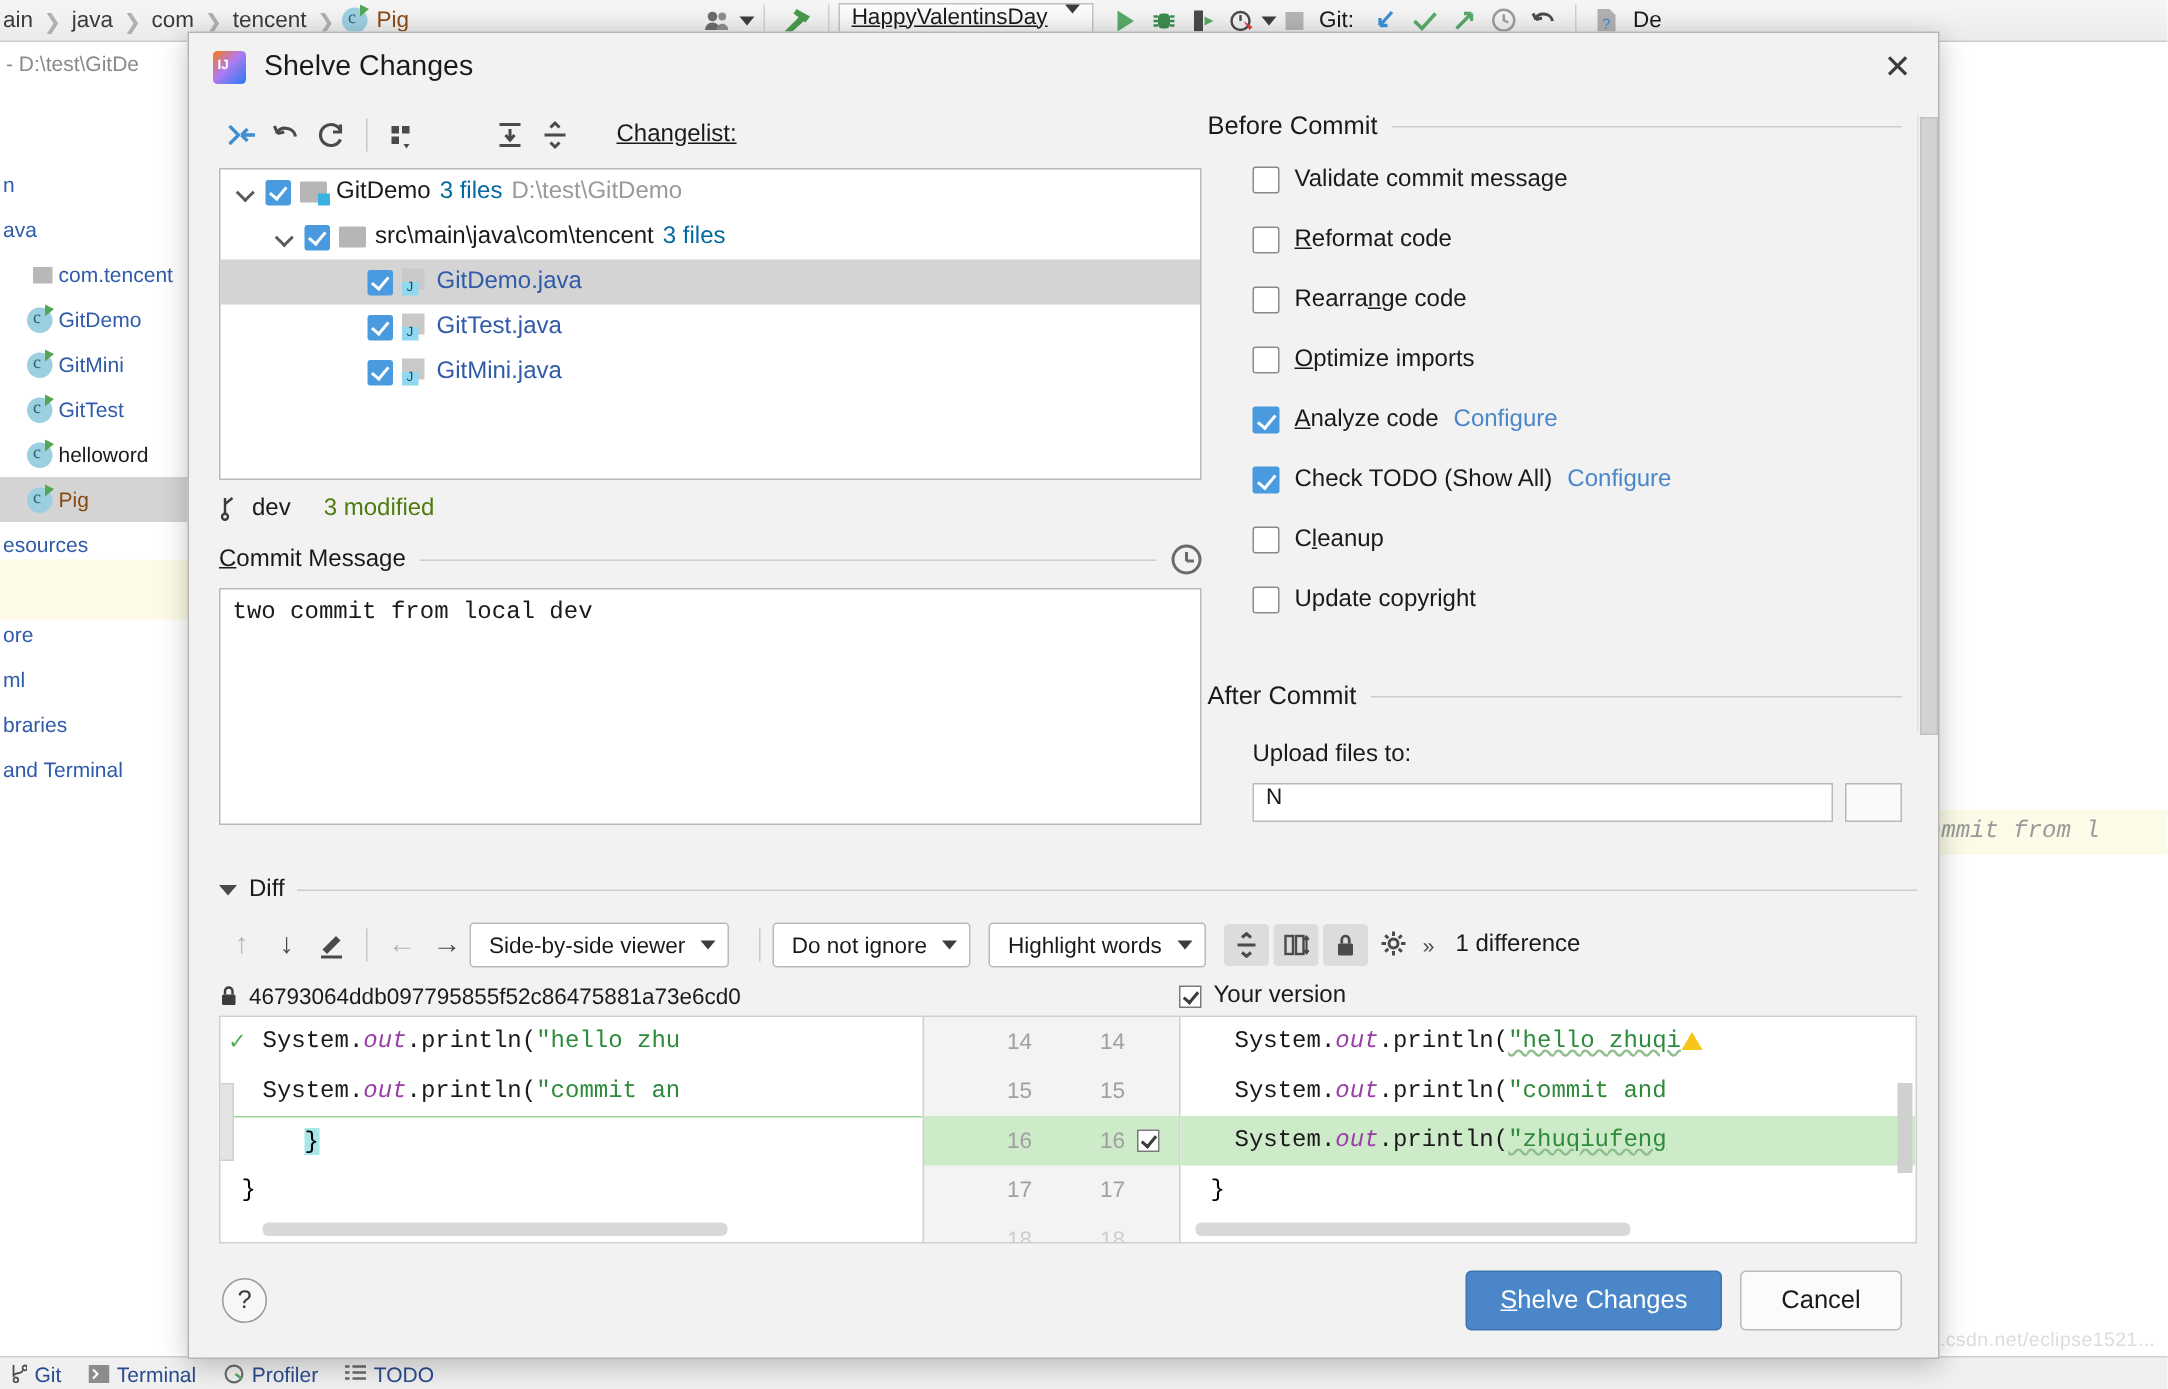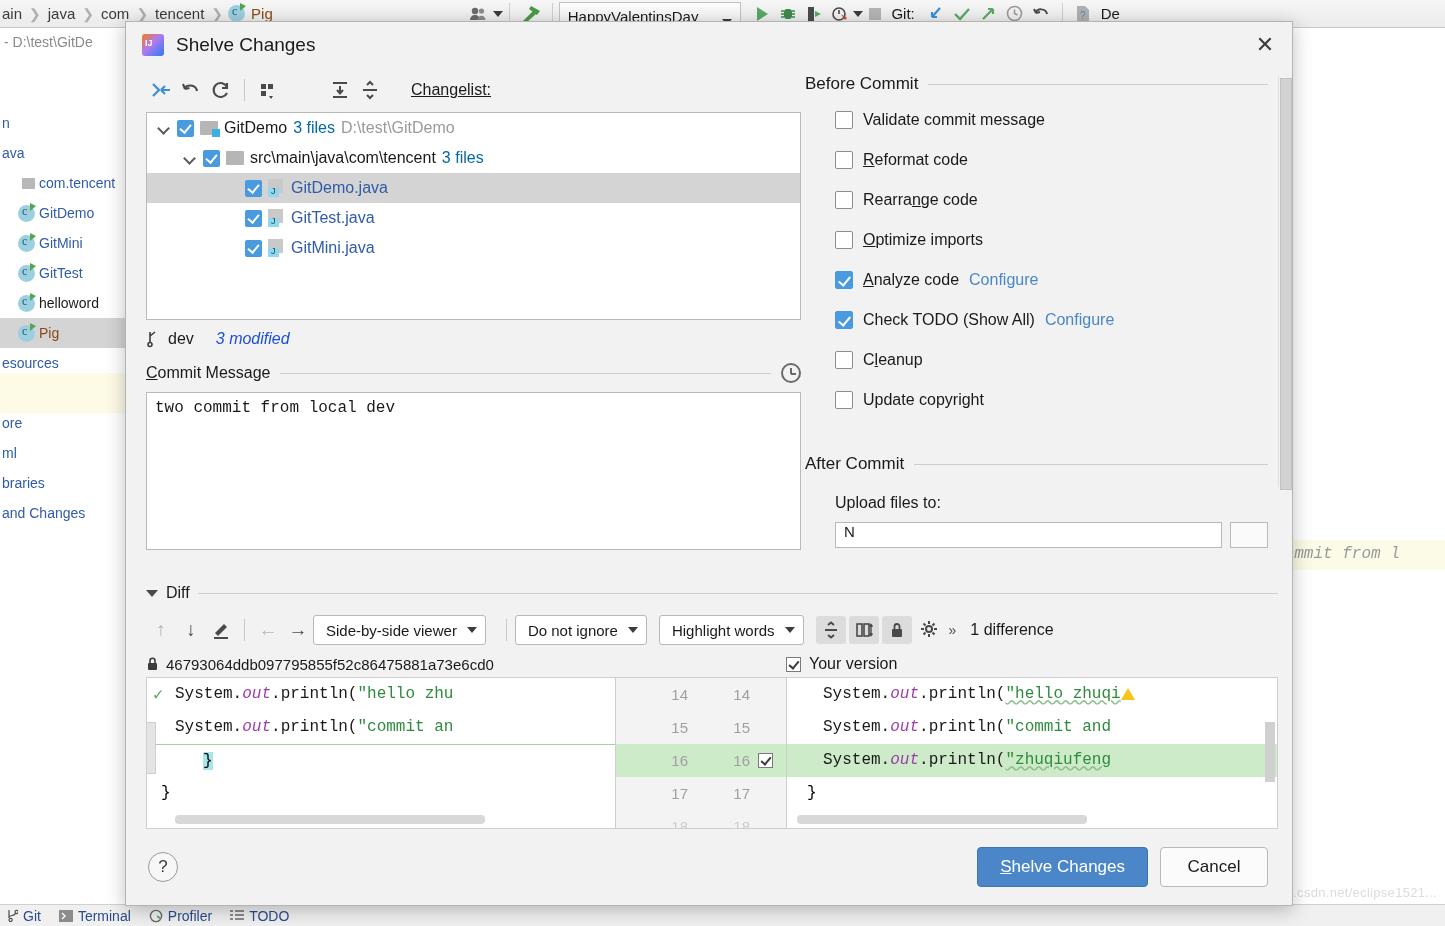--- a/index.html
+++ b/index.html
@@ -26,22 +26,22 @@
     white-space: nowrap;
   }
   .crumb { color: #3a3a3a; padding: 0 2px; }
   .crumb-sep { color: #b0b0b0; padding: 0 5px; font-size: 14px; }
   .crumb-pig { color: #8a4a16; }
   .tb-sep { width: 1px; height: 22px; background: #cfcfcf; margin: 0 6px; }
   .tb-btn { display: inline-flex; align-items: center; justify-content: center;
             height: 24px; padding: 0 4px; }
   .run-config {
     border: 1px solid #c3c3c3; background: linear-gradient(#fdfdfd,#f0f0f0);
-    height: 24px; display: flex; align-items: flex-end; padding: 0 8px;
-    font-size: 15px; color: #1a1a1a; gap: 24px;
+    height: 24px; display: flex; align-items: flex-start; padding: 0 8px;
+    font-size: 15px; color: #1a1a1a; gap: 12px;
   }
   .run-config u { text-decoration: underline; }
   .caret-dn {
     width: 0; height: 0; border-left: 5px solid transparent;
     border-right: 5px solid transparent; border-top: 6px solid #3c3c3c;
   }
   .git-label { font-size: 15px; color: #1a1a1a; margin: 0 8px 0 4px; }
 
   .ide-left {
     position: absolute; left: 0; top: 28px; width: 128px; bottom: 22px;
@@ -184,21 +184,21 @@
                         font-size: 9px; color: #1c4b59; font-family: "Liberation Sans", sans-serif; }
   .ft-name { color: #2f5ba8; }
   .ft-name.dark { color: #1a1a1a; }
   .ft-meta { color: #0369a1; }
   .ft-path { color: #9a9a9a; }
 
   .branch-row { display: flex; align-items: center; gap: 8px; height: 38px;
                 font-size: 16px; }
   .branch-ic { font-size: 17px; color: #3c3c3c; }
   .branch-name { color: #1a1a1a; }
-  .mod-count { color: #1d4ed8; margin-left: 14px; font-style: italic; }
+  .mod-count { color: #4d7c0f; margin-left: 14px; }
 
   
   .sect-head { display: flex; align-items: center; gap: 10px; height: 30px; }
   .sect-head .lbl { font-size: 16px; color: #1a1a1a; white-space: nowrap; }
   .sect-head .lbl u { text-decoration: underline; }
   .sect-head .rule { flex: 1; height: 1px; background: #cdcdcd; }
   .clock-ic { width: 20px; height: 20px; border: 2px solid #6a6a6a; border-radius: 50%;
               position: relative; flex: none; }
   .clock-ic::after { content: ""; position: absolute; left: 7px; top: 3px;
                      width: 2px; height: 6px; background: #6a6a6a; }
@@ -475,21 +475,21 @@
     <div class="tree-row">
         <span class="tl-name">ore</span>
       </div>
     <div class="tree-row">
         <span class="tl-name">ml</span>
       </div>
     <div class="tree-row">
         <span class="tl-name">braries</span>
       </div>
     <div class="tree-row">
-        <span class="tl-name">and Changes</span>
+        <span class="tl-name">and Terminal</span>
       </div>
   </div>
 
   <div class="ide-editor-right">
     <div class="code-hl"></div>
     <div class="code-txt">commit from l</div>
   </div>
 
   <div class="ide-status">
     <span class="si">

